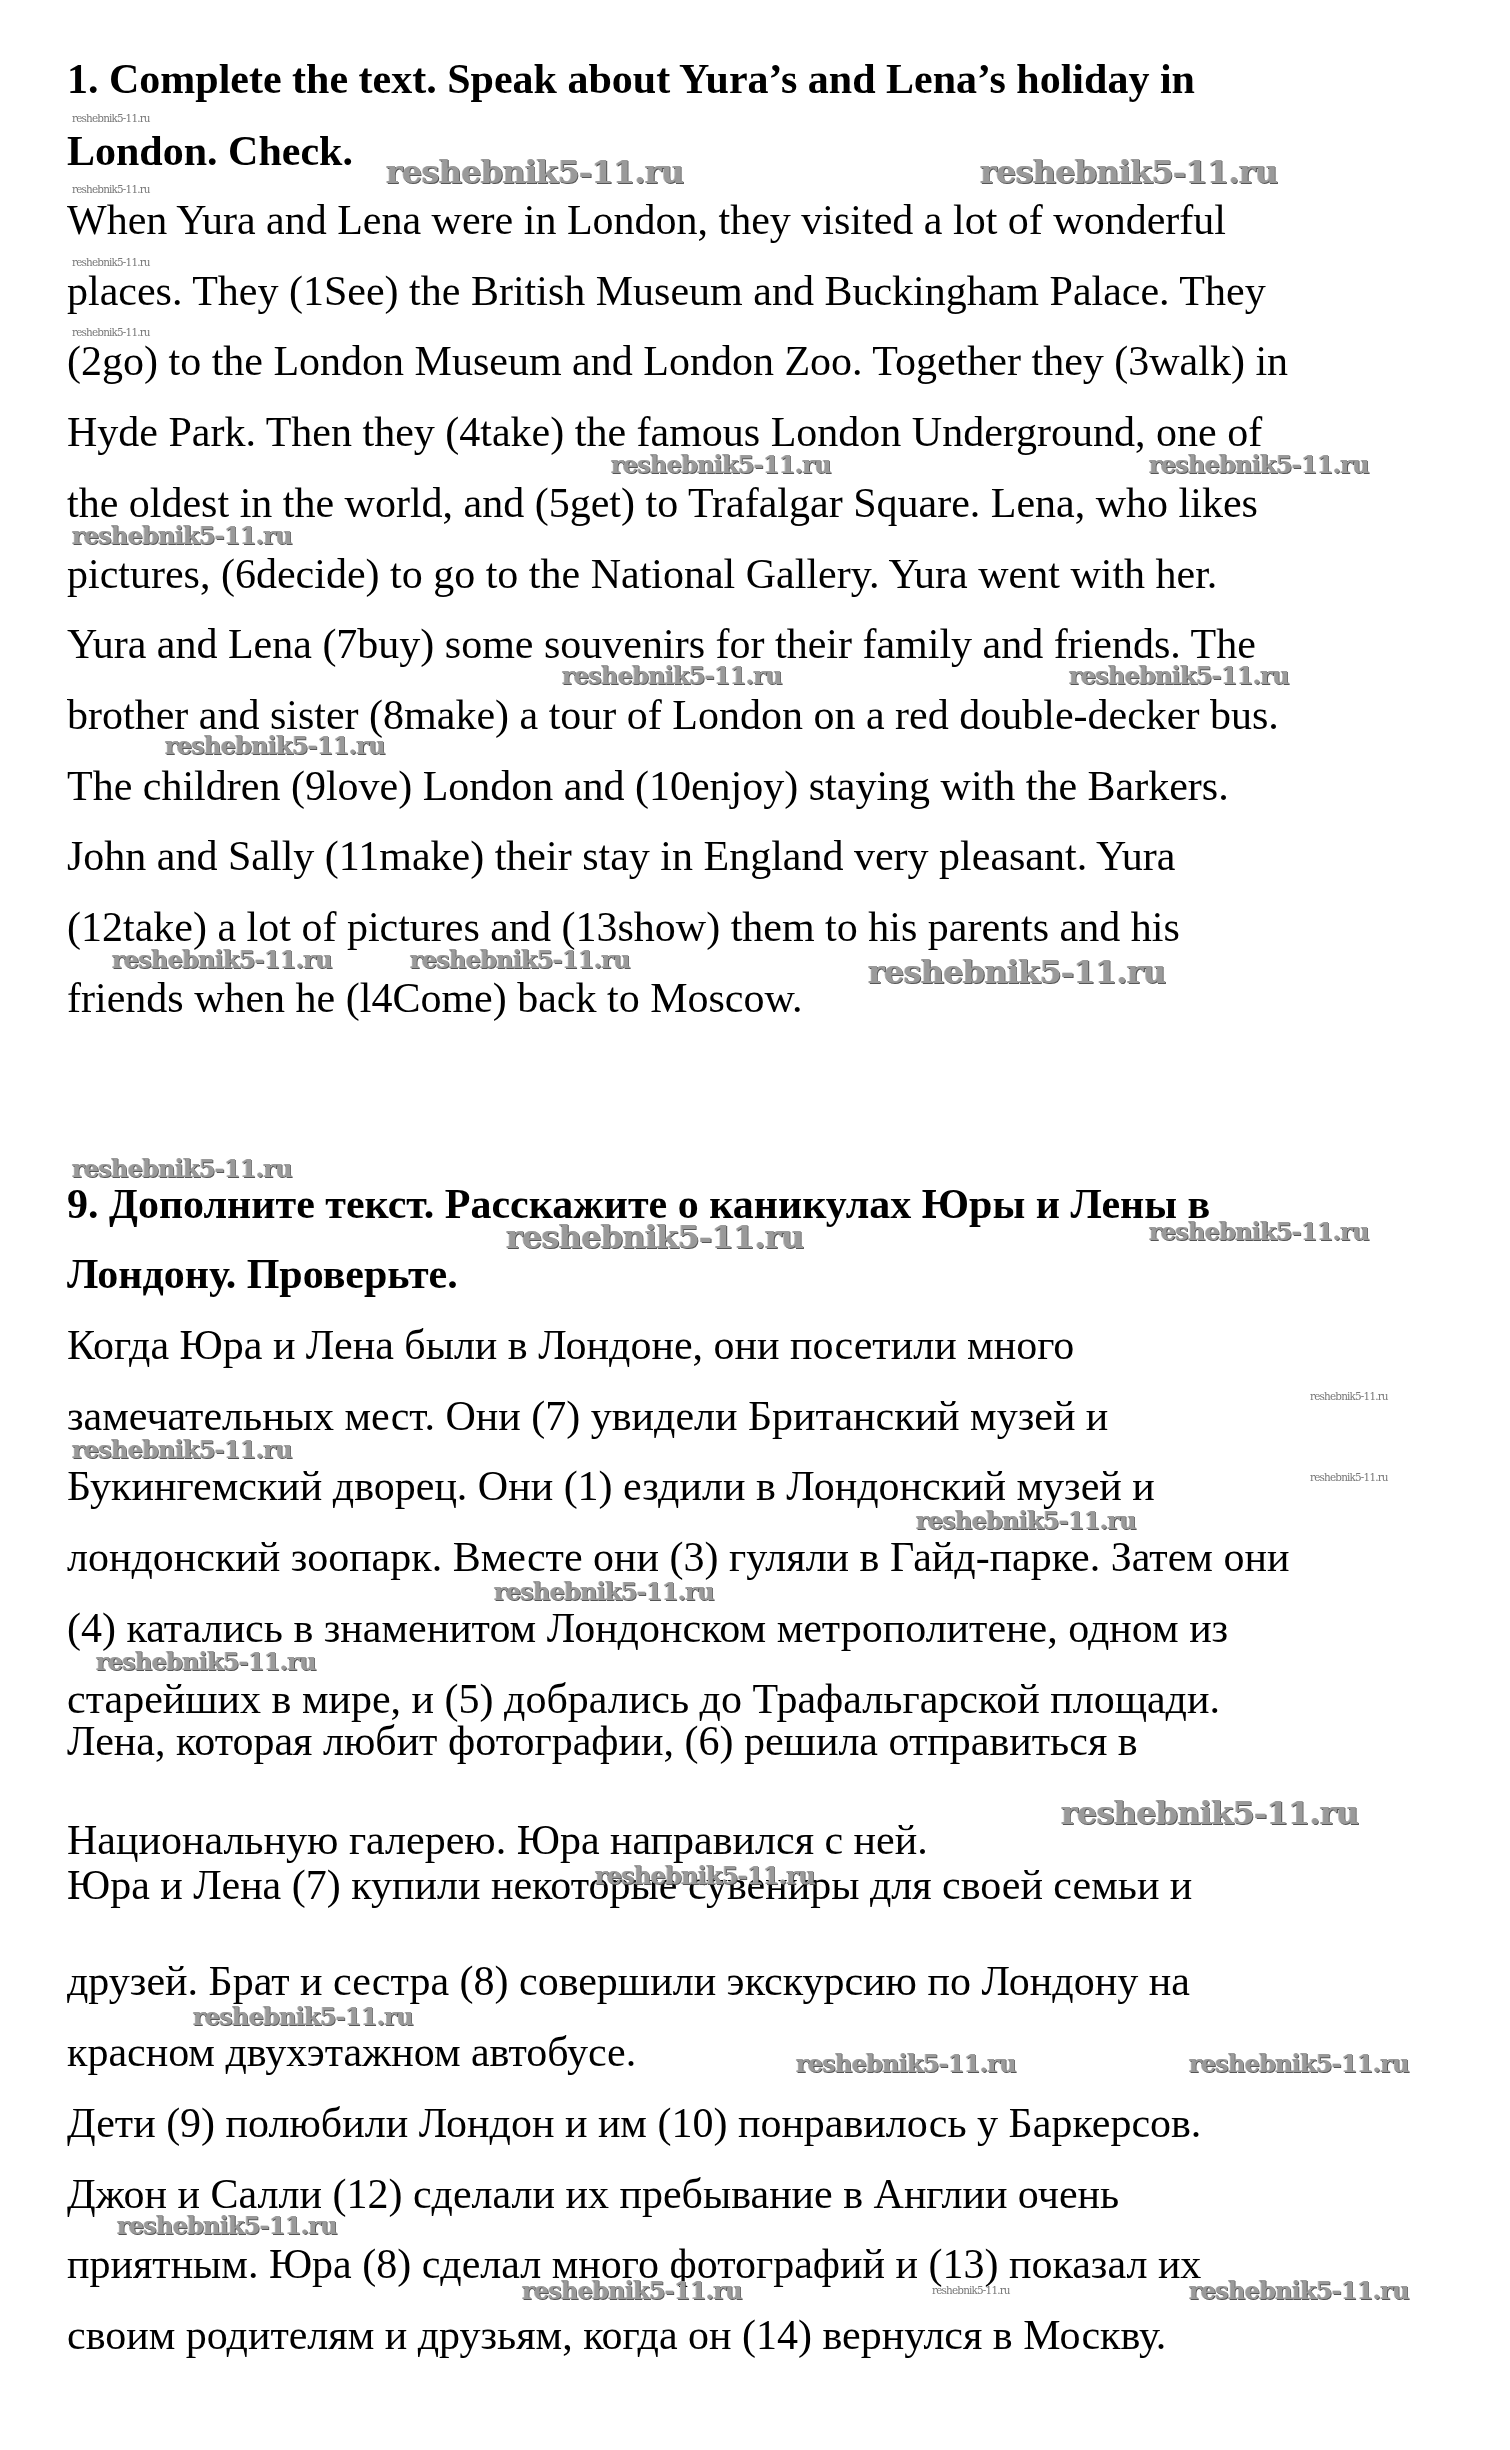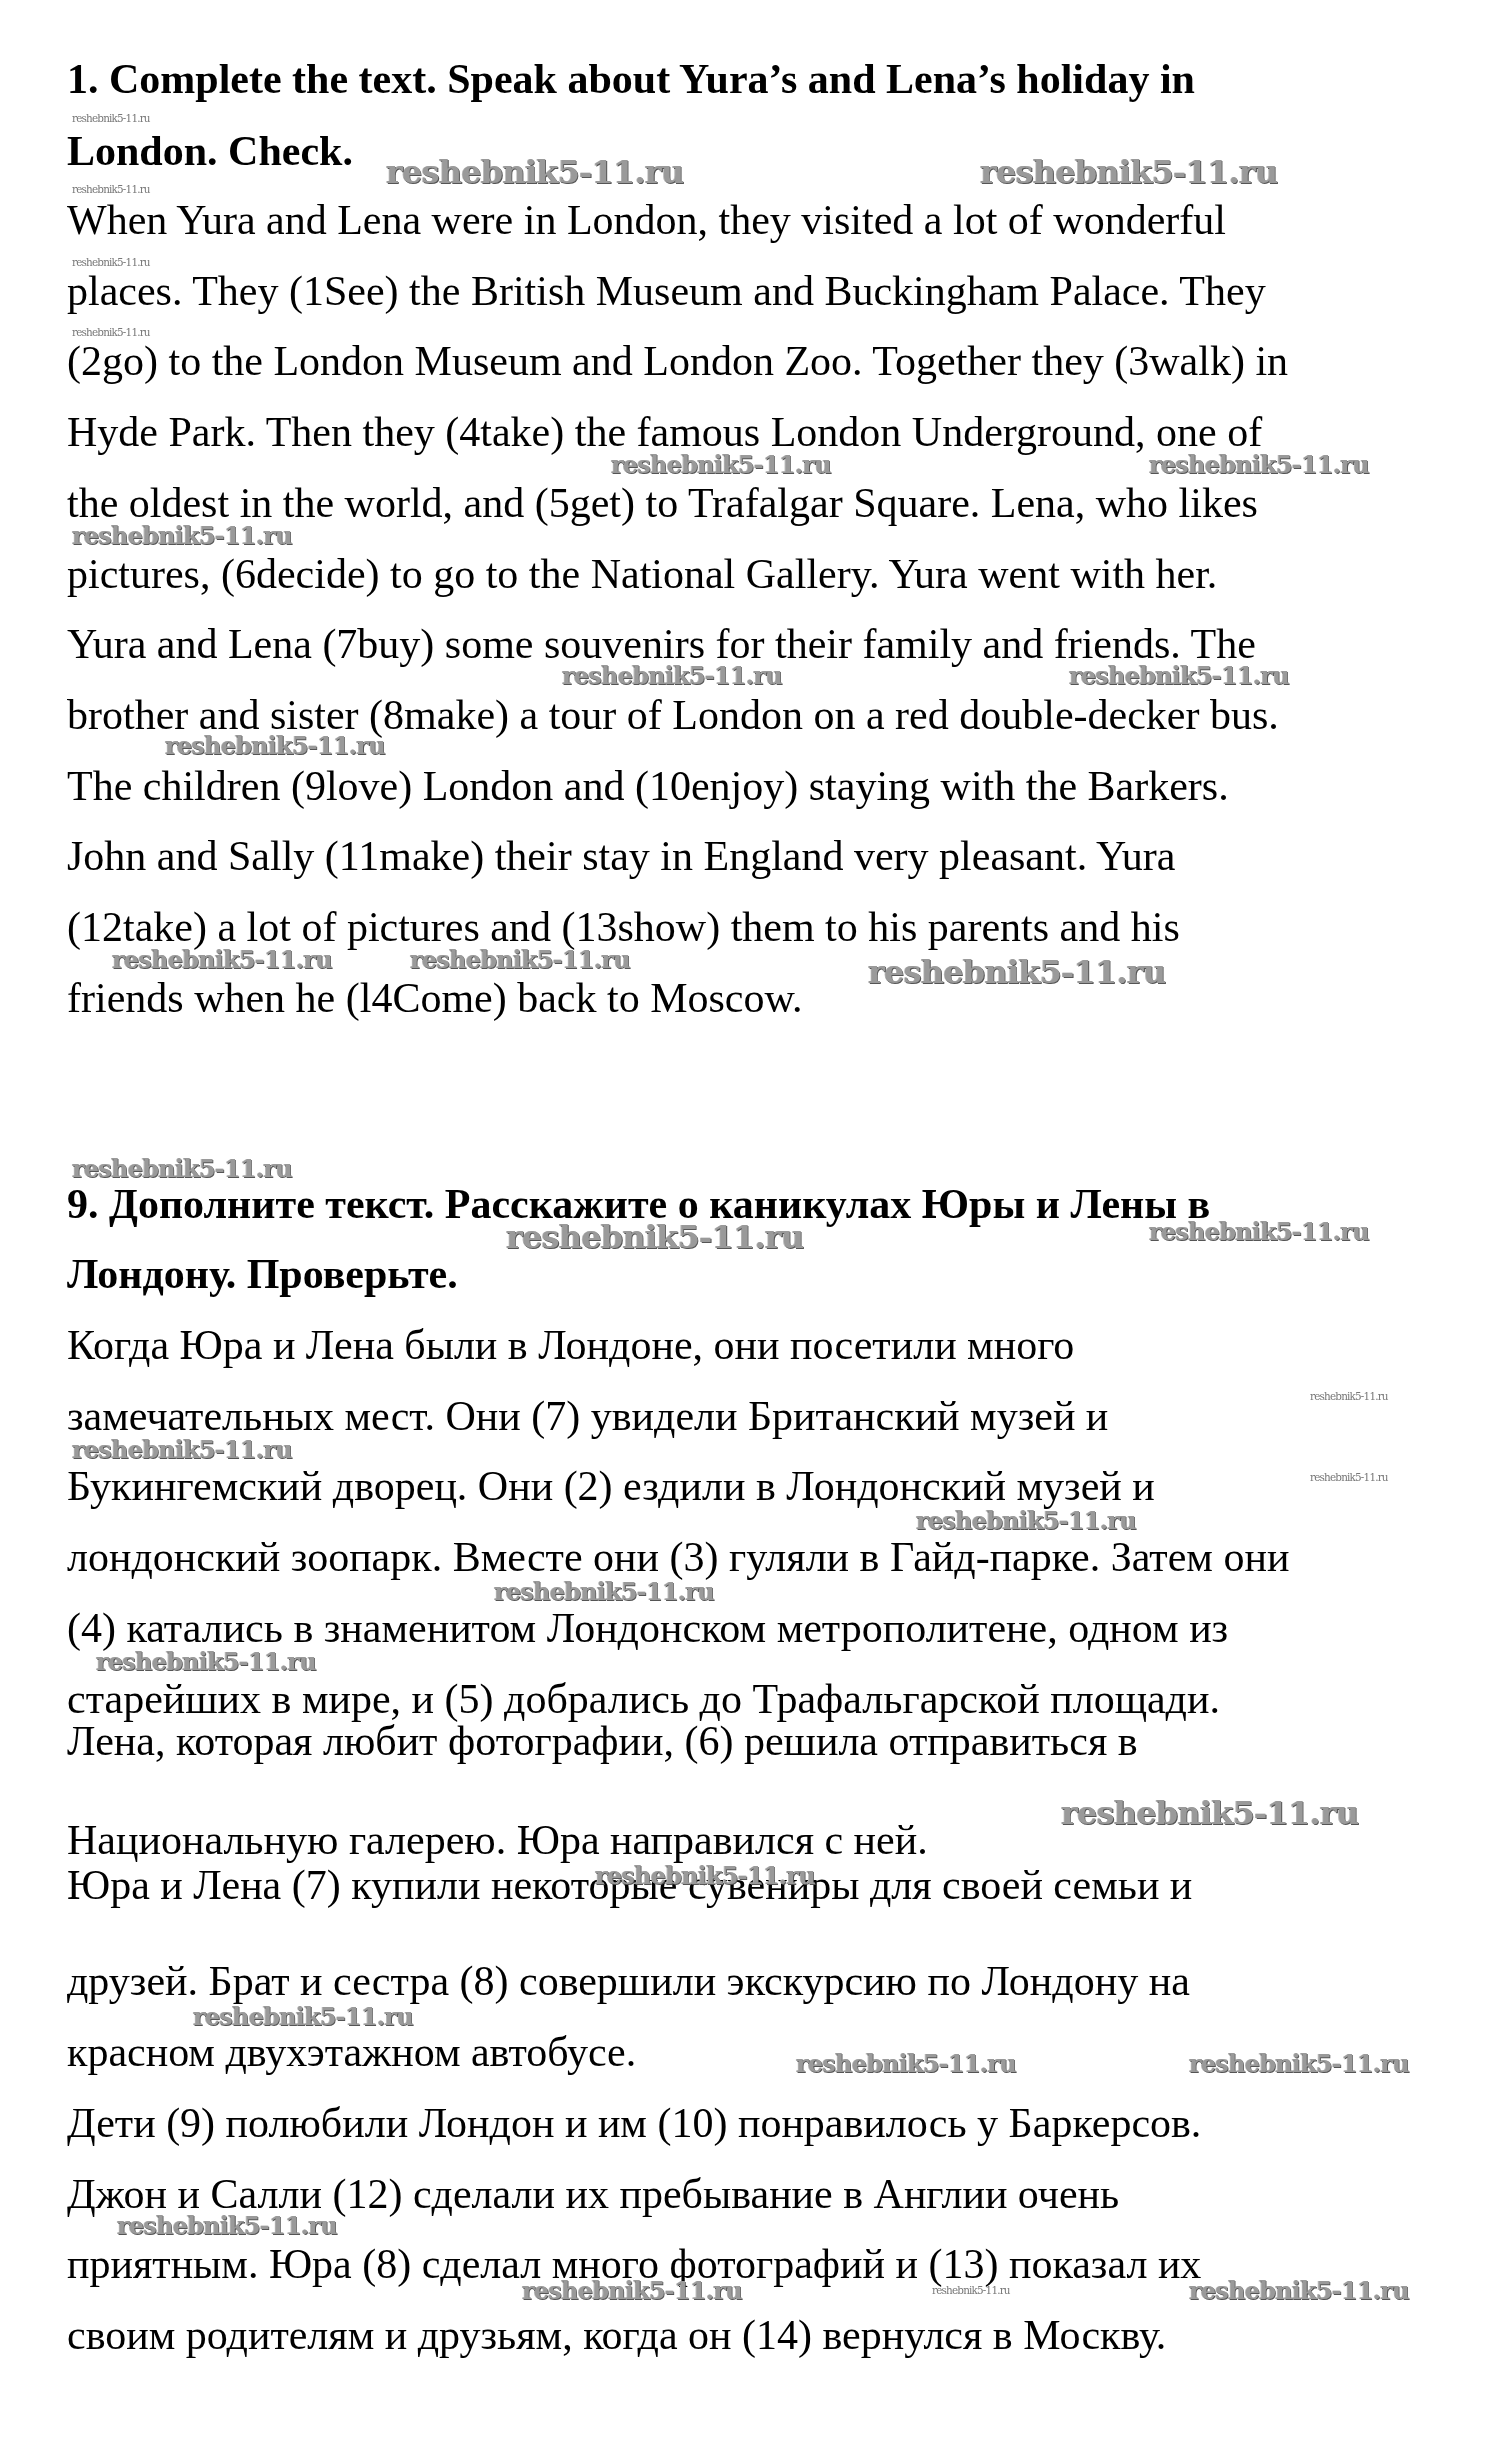--- a/index.html
+++ b/index.html
@@ -28,21 +28,21 @@
 <div class="line" style="top:691px">brother and sister (8make) a tour of London on a red double-decker bus.</div>
 <div class="line" style="top:762px">The children (9love) London and (10enjoy) staying with the Barkers.</div>
 <div class="line" style="top:832px">John and Sally (11make) their stay in England very pleasant. Yura</div>
 <div class="line" style="top:903px">(12take) a lot of pictures and (13show) them to his parents and his</div>
 <div class="line" style="top:974px">friends when he (l4Come) back to Moscow.</div>
 
 <div class="line bold" style="top:1180px">9. Дополните текст. Расскажите о каникулах Юры и Лены в</div>
 <div class="line bold" style="top:1250px">Лондону. Проверьте.</div>
 <div class="line" style="top:1321px">Когда Юра и Лена были в Лондоне, они посетили много</div>
 <div class="line" style="top:1392px">замечательных мест. Они (7) увидели Британский музей и</div>
-<div class="line" style="top:1462px">Букингемский дворец. Они (2) ездили в Лондонский музей и</div>
+<div class="line" style="top:1462px">Букингемский дворец. Они (1) ездили в Лондонский музей и</div>
 <div class="line" style="top:1533px">лондонский зоопарк. Вместе они (3) гуляли в Гайд-парке. Затем они</div>
 <div class="line" style="top:1604px">(4) катались в знаменитом Лондонском метрополитене, одном из</div>
 <div class="line" style="top:1675px">старейших в мире, и (5) добрались до Трафальгарской площади.</div>
 <div class="line" style="top:1717px">Лена, которая любит фотографии, (6) решила отправиться в</div>
 <div class="line" style="top:1816px">Национальную галерею. Юра направился с ней.</div>
 <div class="line" style="top:1861px">Юра и Лена (7) купили некоторые сувениры для своей семьи и</div>
 <div class="line" style="top:1957px">друзей. Брат и сестра (8) совершили экскурсию по Лондону на</div>
 <div class="line" style="top:2028px">красном двухэтажном автобусе.</div>
 <div class="line" style="top:2099px">Дети (9) полюбили Лондон и им (10) понравилось у Баркерсов.</div>
 <div class="line" style="top:2170px">Джон и Салли (12) сделали их пребывание в Англии очень</div>

